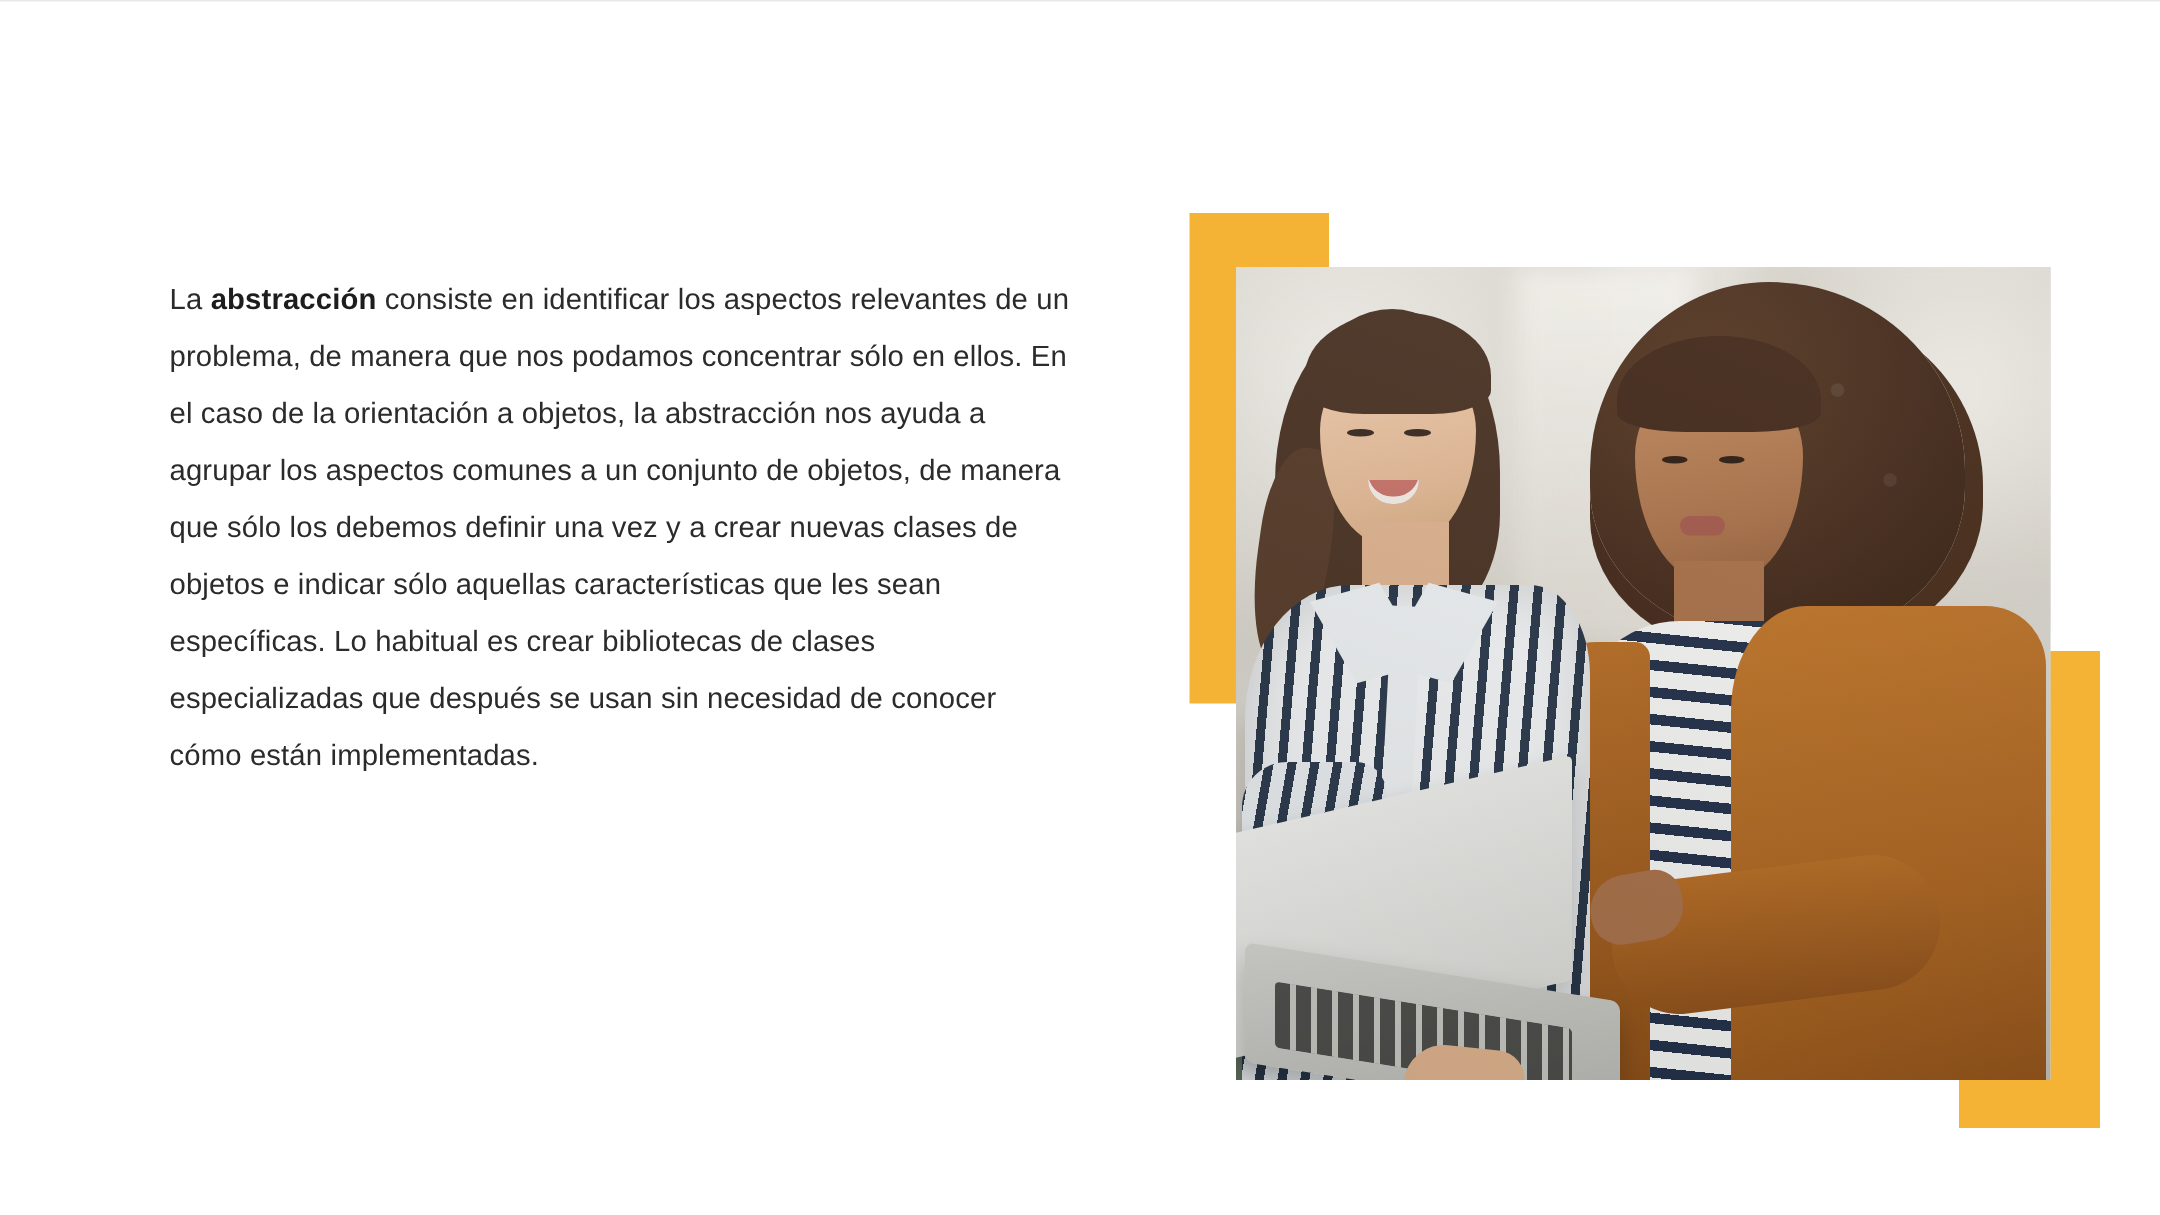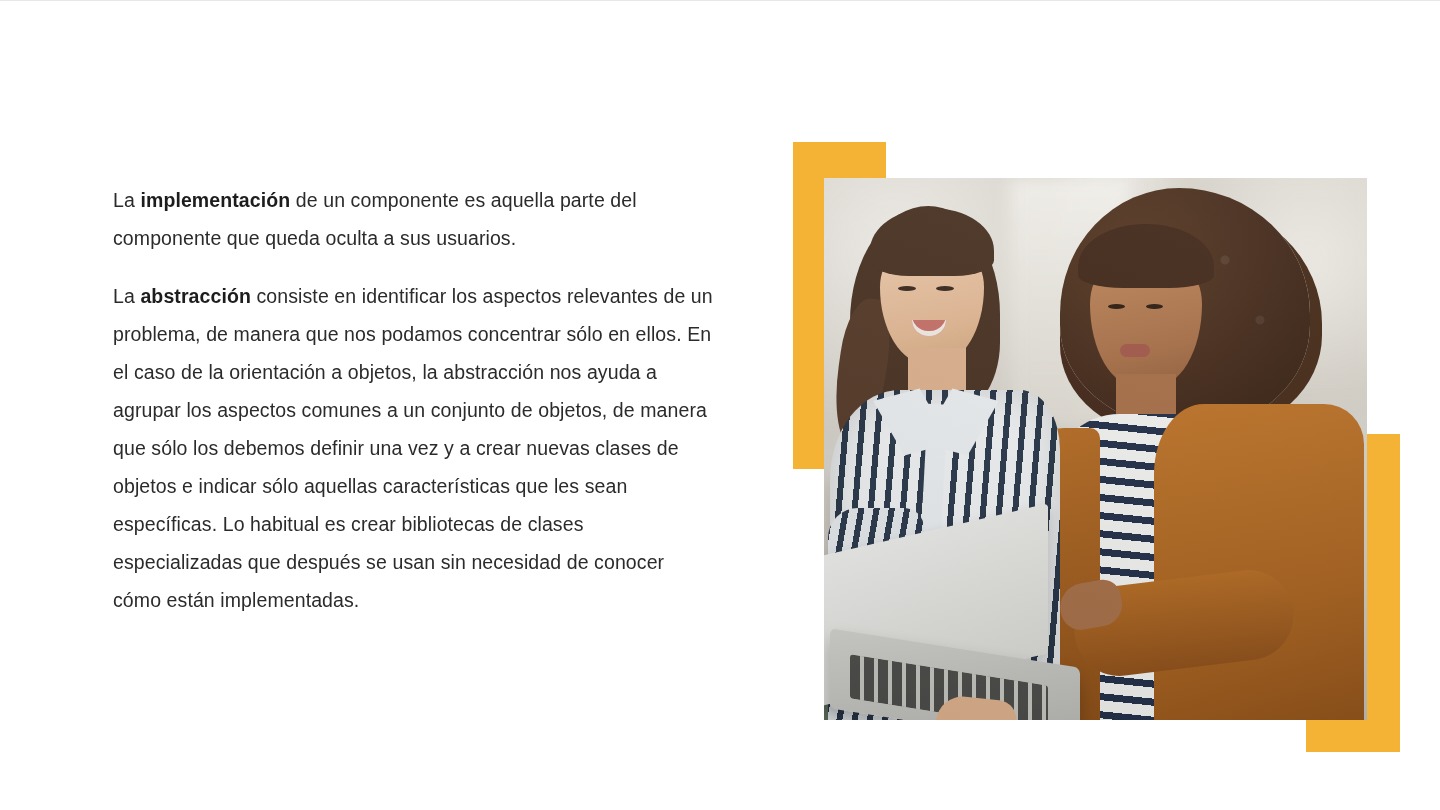--- a/index.html
+++ b/index.html
@@ -378,23 +378,20 @@
     pointer-events: none;
   }
 </style>
 </head>
 <body>
 
 <div class="slide">
 
   <div class="text-column">
 
-    <p class="paragraph">
-      <span class="lead-word">La </span><span class="bold">implementación</span><span> de un componente es aquella parte del componente que queda oculta a sus usuarios.</span>
-    </p>
 
     <p class="paragraph">
       <span class="lead-word">La </span><span class="bold">abstracción</span><span> consiste en identificar los aspectos relevantes de un problema, de manera que nos podamos concentrar sólo en ellos. En el caso de la orientación a objetos, la abstracción nos ayuda a agrupar los aspectos comunes a un conjunto de objetos, de manera que sólo los debemos definir una vez y a crear nuevas clases de objetos e indicar sólo aquellas características que les sean específicas. Lo habitual es crear bibliotecas de clases especializadas que después se usan sin necesidad de conocer cómo están implementadas.</span>
     </p>
 
   </div>
 
   <div class="image-block">
 
     <div class="accent-top-left"></div>

